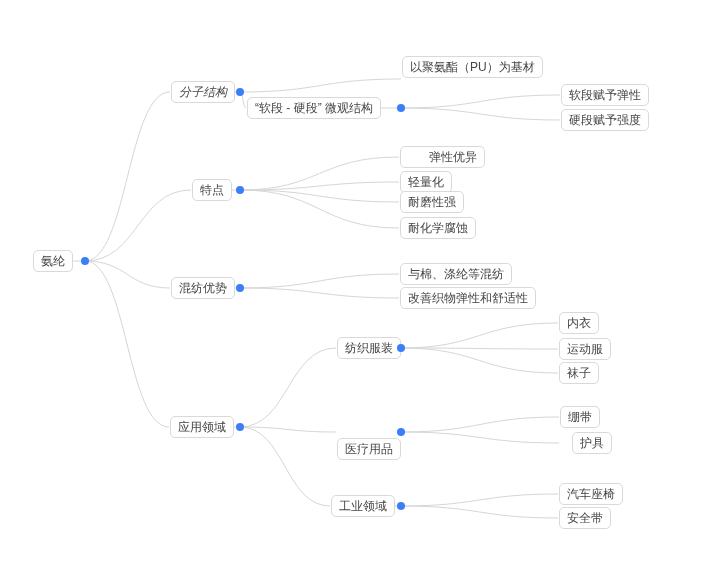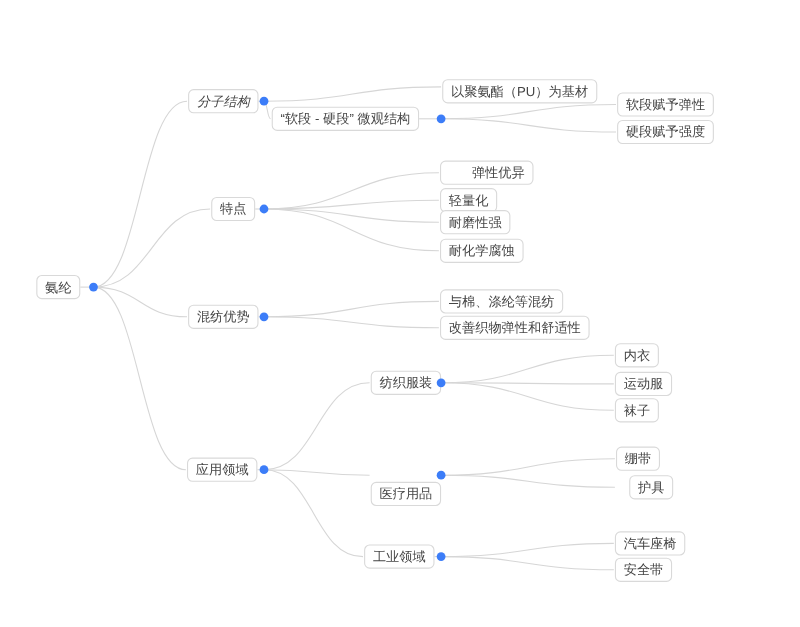--- a/index.html
+++ b/index.html
@@ -76,21 +76,21 @@
       <path d="M240 427 C288 427 288 432 336 432" fill="none" stroke="#d6d6d6" stroke-width="1"></path>
       <path d="M401 432 C480 432 480 417 559 417" fill="none" stroke="#d6d6d6" stroke-width="1"></path>
       <path d="M401 432 C480 432 480 443 559 443" fill="none" stroke="#d6d6d6" stroke-width="1"></path>
       <path d="M395 506 L401 506" fill="none" stroke="#d6d6d6" stroke-width="1"></path>
       <path d="M240 427 C285 427 285 506 330 506" fill="none" stroke="#d6d6d6" stroke-width="1"></path>
       <path d="M401 506 C479.5 506 479.5 494 558 494" fill="none" stroke="#d6d6d6" stroke-width="1"></path>
       <path d="M401 506 C479.5 506 479.5 518 558 518" fill="none" stroke="#d6d6d6" stroke-width="1"></path>
     </svg>
 <div class="node" style="left: 33px; top: 250px;">氨纶</div>
     <div class="node" style="left: 171px; top: 81px; font-style: italic;">分子结构</div>
-    <div class="node" style="left: 402px; top: 72px;">以聚氨酯（PU）为基材</div>
+    <div class="node" style="left: 402px; top: 56px;">以聚氨酯（PU）为基材</div>
     <div class="node" style="left: 247px; top: 97px;">“软段 - 硬段” 微观结构</div>
     <div class="node" style="left: 561px; top: 109px;">硬段赋予强度</div>
     <div class="node" style="left: 561px; top: 84px;">软段赋予弹性</div>
     <div class="node" style="left: 192px; top: 179px;">特点</div>
     <div class="node" style="left: 400px; top: 146px; padding-left: 28px;">弹性优异</div>
     <div class="node" style="left: 400px; top: 171px;">轻量化</div>
     <div class="node" style="left: 400px; top: 191px;">耐磨性强</div>
     <div class="node" style="left: 400px; top: 217px;">耐化学腐蚀</div>
     <div class="node" style="left: 171px; top: 277px;">混纺优势</div>
     <div class="node" style="left: 400px; top: 287px;">改善织物弹性和舒适性</div>

